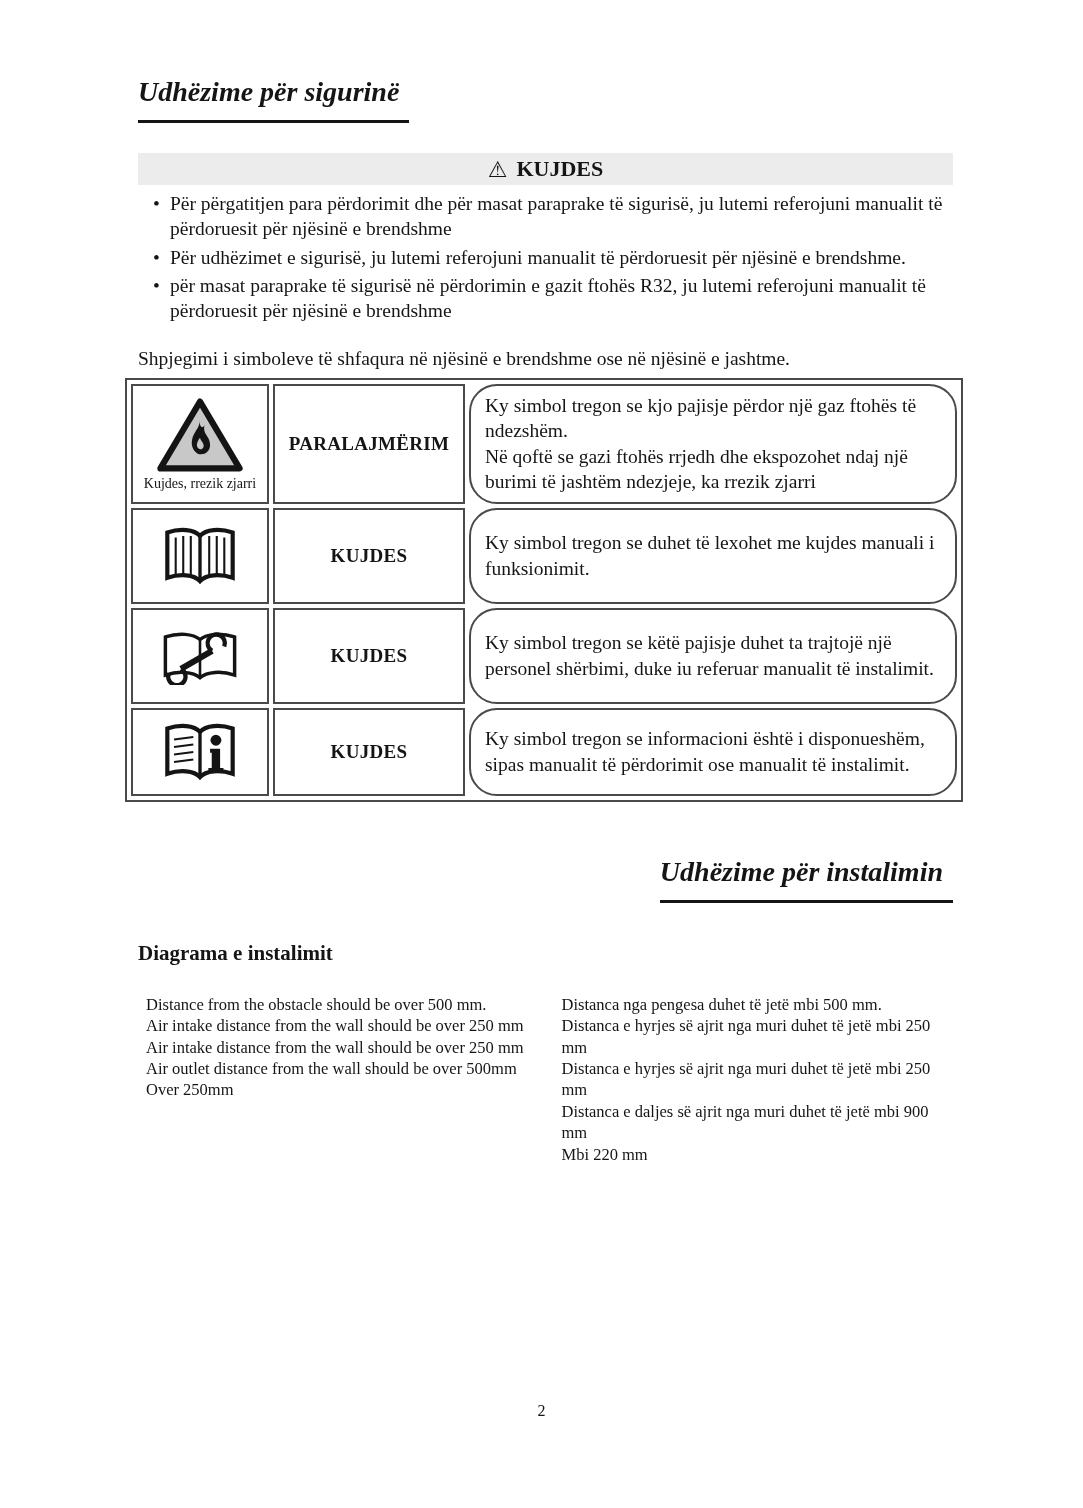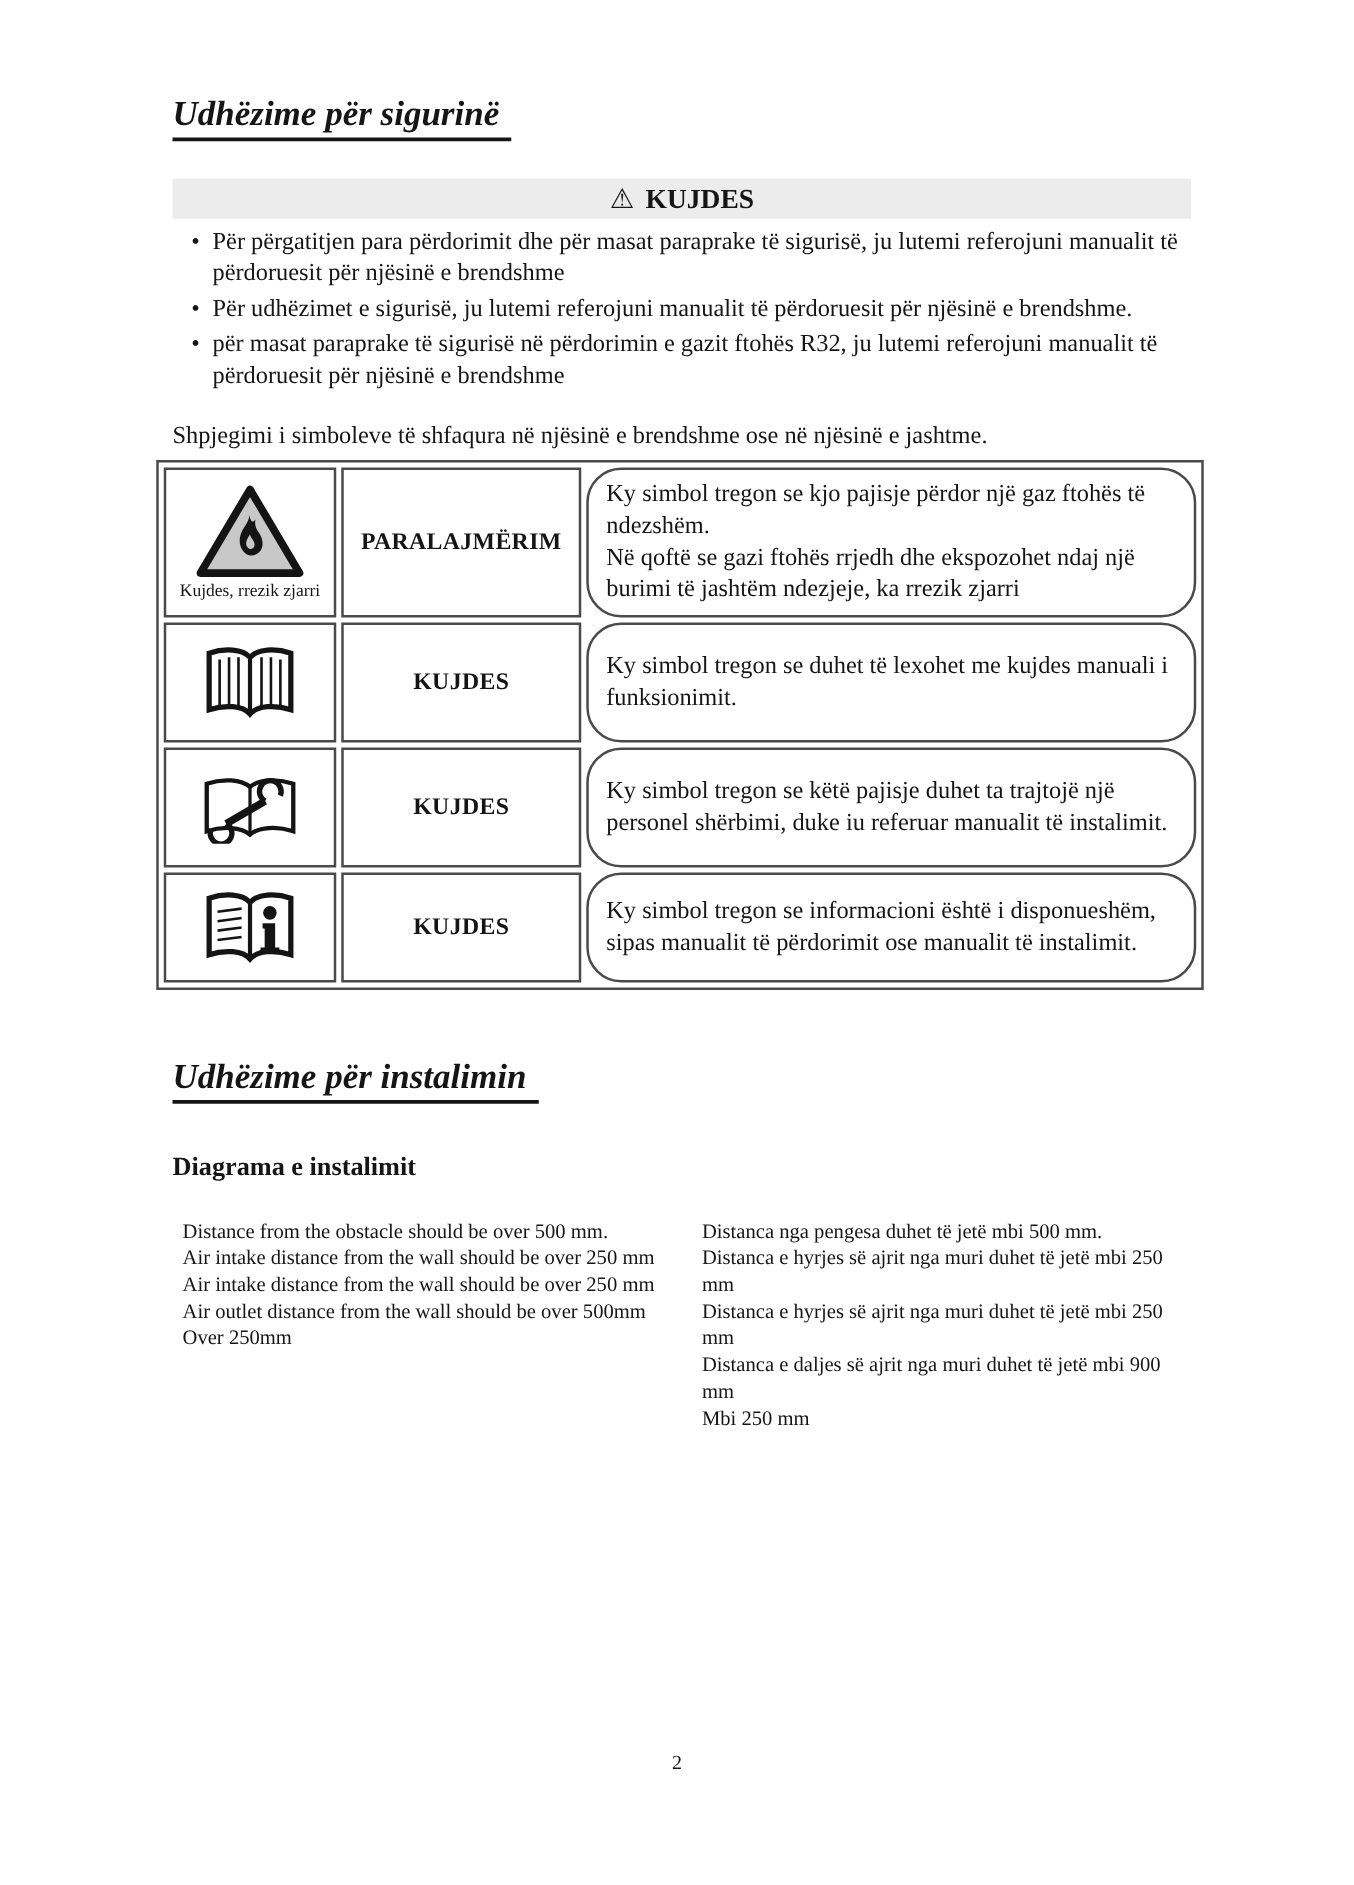--- a/index.html
+++ b/index.html
@@ -4,21 +4,21 @@
 <style>
   html, body { margin: 0; padding: 0; background: #ffffff; }
   .page {
     width: 1083px; height: 1508px; position: relative; overflow: hidden;
     background: #ffffff; color: #151515;
     font-family: "Liberation Serif", serif;
   }
   .content { position: absolute; left: 138px; top: 76px; width: 815px; }
 
   .doc-title { font-size: 28px; font-style: italic; font-weight: bold; margin: 0 0 30px 0; }
-  .doc-title .underlined { display: inline-block; border-bottom: 3px solid #151515; padding-bottom: 2px; padding-right: 10px; }
+  .doc-title .underlined { display: inline-block; border-bottom: 3px solid #151515; padding-bottom: 12px; padding-right: 10px; }
 
   .caution-bar {
     background: #ececec; height: 32px; display: flex; align-items: center; justify-content: center;
     font-size: 22px; font-weight: bold; margin: 0 0 6px 0;
   }
   .warning-glyph { font-family: "DejaVu Sans", sans-serif; font-weight: normal; font-size: 22px; margin-right: 9px; }
 
   .bullets { margin: 2px 0 0 0; padding: 0; list-style: none; font-size: 19.5px; line-height: 1.3; }
   .bullets li { padding-left: 32px; position: relative; margin-bottom: 3px; }
   .bullets li::before { content: "•"; position: absolute; left: 15px; }
@@ -31,21 +31,21 @@
   }
   table.symbols td { border: 2px solid #4a4a4a; vertical-align: middle; }
   td.icon-cell  { width: 126px; text-align: center; padding: 6px 4px; }
   td.label-cell { width: 186px; text-align: center; font-weight: bold; font-size: 19px; letter-spacing: 0.3px; }
   td.desc-cell  { padding: 6px 14px; font-size: 19.5px; line-height: 1.3; white-space: pre-line; border-radius: 28px; }
   tr.row-warning td { height: 104px; }
   tr.row-book td, tr.row-wrench td { height: 80px; }
   tr.row-info td { height: 72px; }
   .icon-caption { font-size: 14px; margin-top: 3px; line-height: 1; }
 
-  .section-installation .doc-title { margin-top: 54px; margin-bottom: 16px; }
+  .section-installation .doc-title { margin-top: 54px; margin-bottom: 16px; text-align: right; }
   .subtitle { font-size: 21px; font-weight: bold; margin: 38px 0 0 0; }
 
   .columns { display: flex; margin-top: 28px; }
   .col { font-size: 16.5px; line-height: 1.3; }
   .col p { margin: 0; }
   .col-left  { width: 392px; margin-left: 8px; }
   .col-right { width: 392px; margin-left: 24px; }
 
   .page-number { position: absolute; left: 0; right: 0; bottom: 88px; text-align: center; font-size: 16px; }
 
@@ -149,21 +149,21 @@
           <p>Air intake distance from the wall should be over 250 mm</p>
           <p>Air intake distance from the wall should be over 250 mm</p>
           <p>Air outlet distance from the wall should be over 500mm</p>
           <p>Over 250mm</p>
         </div>
         <div class="col col-right">
           <p>Distanca nga pengesa duhet të jetë mbi 500 mm.</p>
           <p>Distanca e hyrjes së ajrit nga muri duhet të jetë mbi 250 mm</p>
           <p>Distanca e hyrjes së ajrit nga muri duhet të jetë mbi 250 mm</p>
           <p>Distanca e daljes së ajrit nga muri duhet të jetë mbi 900 mm</p>
-          <p>Mbi 250 mm</p>
+          <p>Mbi 220 mm</p>
         </div>
       </div>
     </div>
 
   </div>
 
   <div class="page-number">2</div>
 </div>
 
 </body></html>

